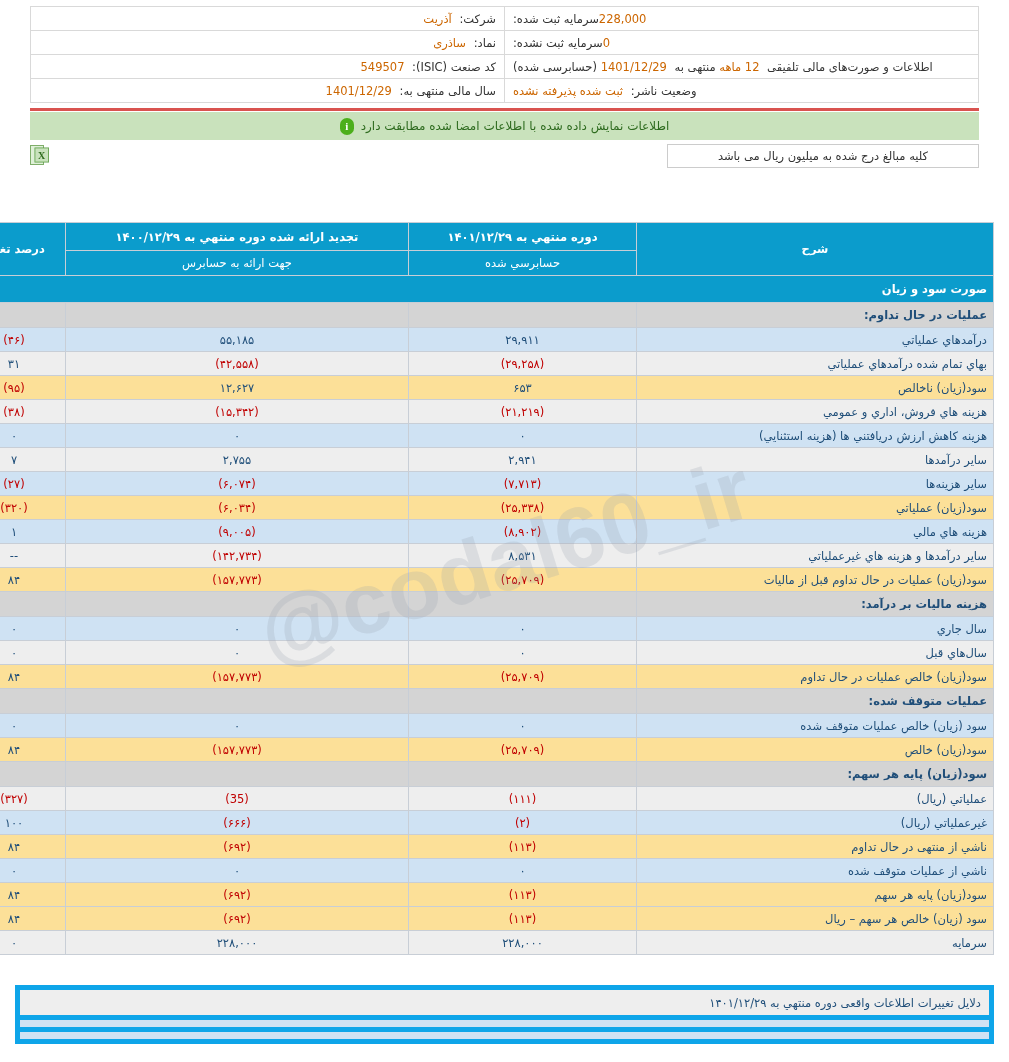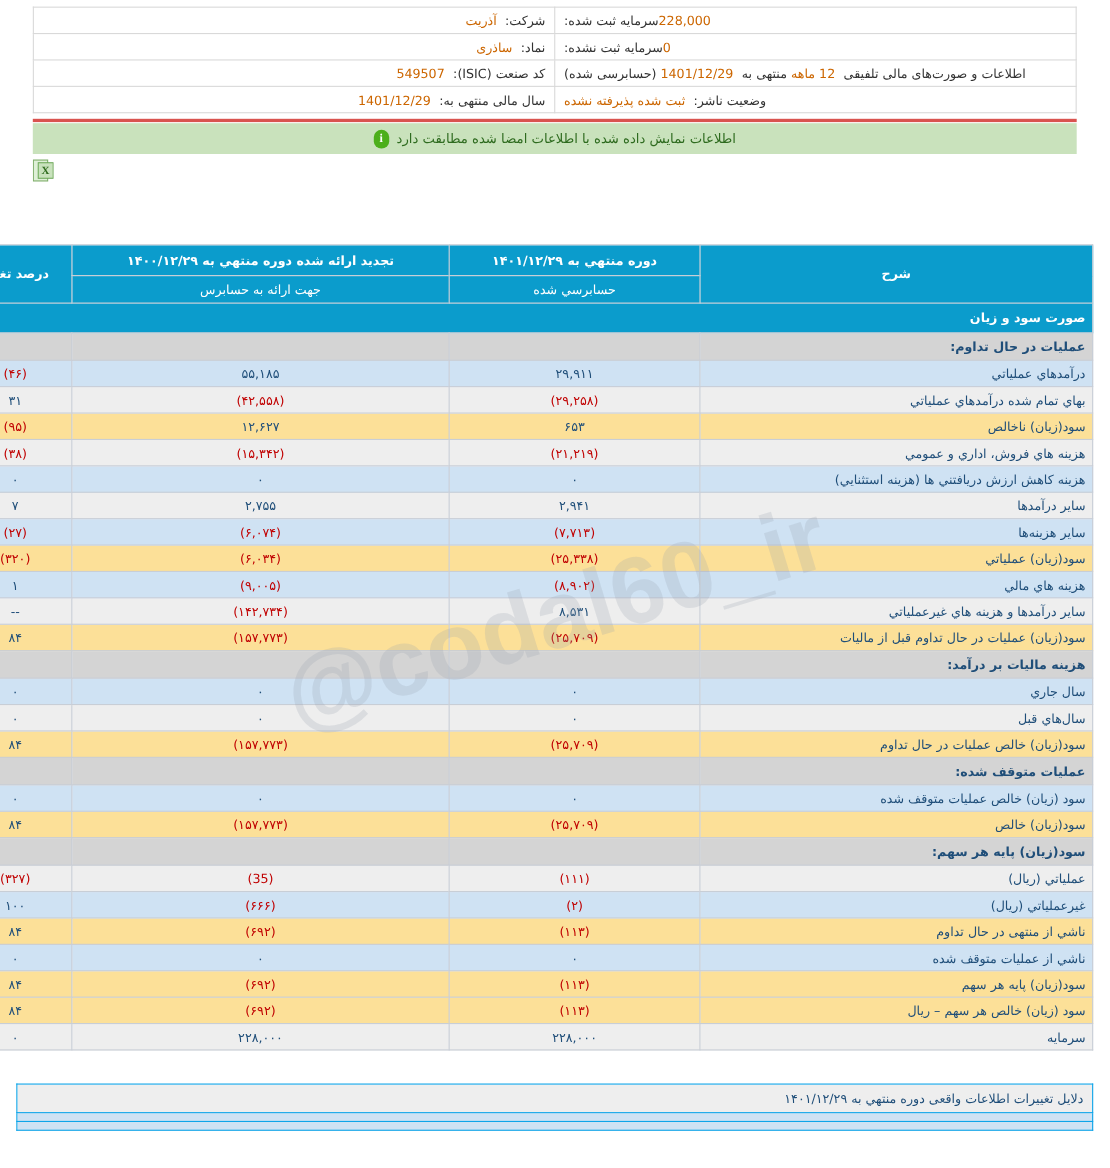--- a/index.html
+++ b/index.html
@@ -175,21 +175,21 @@
     top: 985px;
     right: 15px;
     left: 15px;
   }
   table.foot {
     width: 100%;
     border-collapse: collapse;
     table-layout: fixed;
   }
   table.foot td {
-    border: 1px solid #0ea5e9;
+    border: 5px solid #0ea5e9;
     height: 25px;
     font-size: 11.5px;
     color: #1f4e79;
     text-align: right;
     padding: 0 8px;
     background: #eeeeee;
   }
   table.foot tr.spacer td {
     height: 7px;
     background: #cfe2f3;
@@ -269,20 +269,21 @@
 </div>
 
 <div class="red-rule"></div>
 
 <div class="notice">
   <span class="notice-text">اطلاعات نمایش داده شده با اطلاعات امضا شده مطابقت دارد</span>
   <span class="info-icon">i</span>
 </div>
 
 <div class="note-row">
+  <div class="currency-note">کلیه مبالغ درج شده به میلیون ریال می باشد</div>
   <span class="excel-icon">
     <svg width="19" height="22" viewBox="0 0 19 22" xmlns="http://www.w3.org/2000/svg">
       <rect x="0.5" y="1.5" width="13" height="19" fill="#dff0d8" stroke="#7fae6a"></rect>
       <rect x="5" y="4" width="13.5" height="14" fill="#ffffff" stroke="#5f9e4a"></rect>
       <rect x="5" y="4" width="13.5" height="14" fill="#9ccb86" opacity="0.55"></rect>
       <text x="11.5" y="14.5" font-size="10" font-family="Liberation Serif, serif" fill="#2f6b1d" text-anchor="middle" font-weight="bold">X</text>
     </svg>
   </span>
 </div>
 

